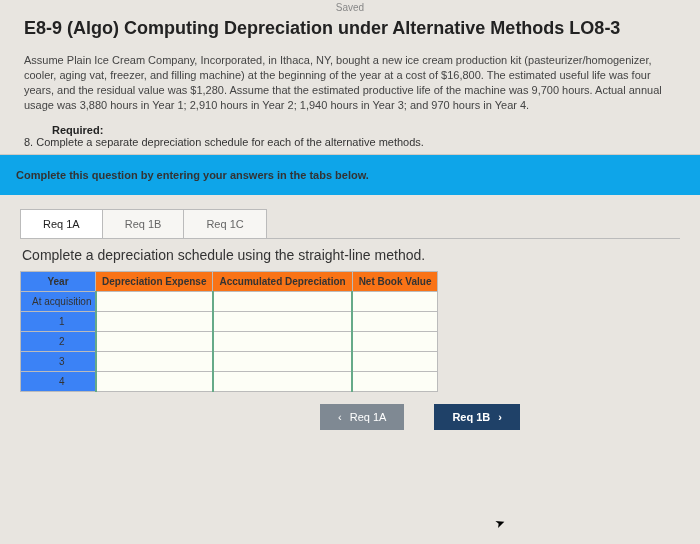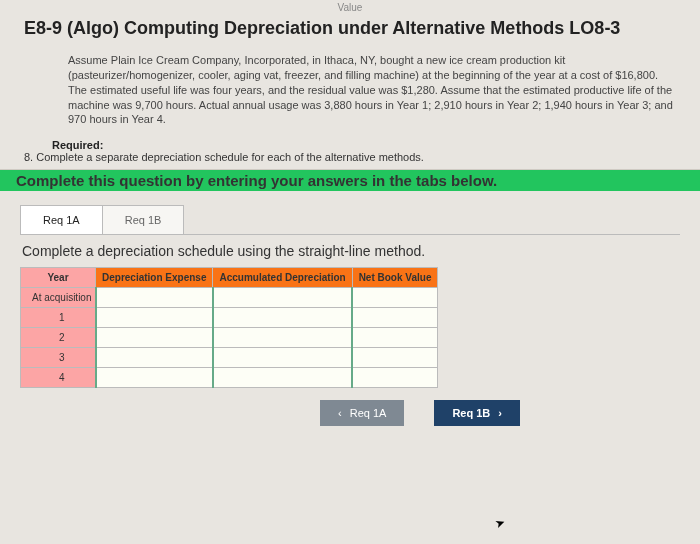--- a/index.html
+++ b/index.html
@@ -21,31 +21,31 @@
     color: #888;
     font-size: 10px;
   }
   .content { padding: 18px 24px 0 24px; }
   h2 {
     font-size: 18px;
     font-weight: bold;
     color: #222;
     margin-bottom: 14px;
   }
-  .passage { color: #444; line-height: 1.35; margin-bottom: 12px; margin-left: 44px; }
+  .passage { color: #444; line-height: 1.35; margin-bottom: 12px; }
   .required { margin-bottom: 6px; }
   .required strong { color: #222; margin-left: 28px; }
   .methods { margin-bottom: 10px; }
   .methods div { line-height: 1.35; }
   .instruction-box {
-    background: #22c55e;
+    background: #0ea5e9;
     border-top: 1px solid #cfcac3;
-    padding: 2px 16px;
+    padding: 14px 16px;
     font-weight: bold;
-    font-size: 15px;
+    font-size: 11px;
     color: #333;
     margin: 0 -24px;
   }
   .tabs-area { margin: 0 -24px; padding: 0 20px; }
   .tabs { display: flex; margin-top: 14px; }
   .tab {
     border: 1px solid #bbb;
     border-bottom: none;
     background: #f7f6f3;
     padding: 8px 22px;
@@ -74,21 +74,21 @@
     padding-left: 8px;
   }
   table.deprec th {
     background: #f97316;
     color: #333;
     font-weight: bold;
     padding: 3px 6px;
     line-height: 1.15;
   }
   table.deprec td { min-width: 75px; }
-  table.deprec td:first-child, table.deprec th:first-child { width: 70px; background: #fca5a5; }
+  table.deprec td:first-child, table.deprec th:first-child { width: 70px; background: #3b82f6; }
   table.deprec td.input-cell {
     background: #fdfef6;
     border-left: 2px solid #6a8;
   }
   .nav-buttons {
     display: flex;
     gap: 30px;
     justify-content: center;
     margin-top: 12px;
     padding-left: 140px;
@@ -110,39 +110,40 @@
     bottom: 14px;
     right: 195px;
     font-size: 12px;
     color: #000;
     transform: rotate(-20deg);
   }
 </style>
 </head>
 <body>
 
-<div class="saved-label">Value</div>
+<div class="saved-label">Saved</div>
 
 <div class="content">
   <h2>E8-9 (Algo) Computing Depreciation under Alternative Methods LO8-3</h2>
 
   <p class="passage">Assume Plain Ice Cream Company, Incorporated, in Ithaca, NY, bought a new ice cream production kit (pasteurizer/homogenizer, cooler, aging vat, freezer, and filling machine) at the beginning of the year at a cost of $16,800. The estimated useful life was four years, and the residual value was $1,280. Assume that the estimated productive life of the machine was 9,700 hours. Actual annual usage was 3,880 hours in Year 1; 2,910 hours in Year 2; 1,940 hours in Year 3; and 970 hours in Year 4.</p>
 
   <div class="required">
     <strong>Required:</strong><br>
     <span>8. Complete a separate depreciation schedule for each of the alternative methods.</span>
   </div>
 
 
   <div class="instruction-box">Complete this question by entering your answers in the tabs below.</div>
 
   <div class="tabs-area">
     <div class="tabs">
       <div class="tab active">Req 1A</div>
       <div class="tab">Req 1B</div>
+      <div class="tab">Req 1C</div>
     </div>
     <div class="tab-instruction">Complete a depreciation schedule using the straight-line method.</div>
 
     <table class="deprec">
       <tbody>
           <tr>
         <th>Year</th>
         <th>Depreciation Expense</th>
         <th>Accumulated Depreciation</th>
         <th>Net Book Value</th>

